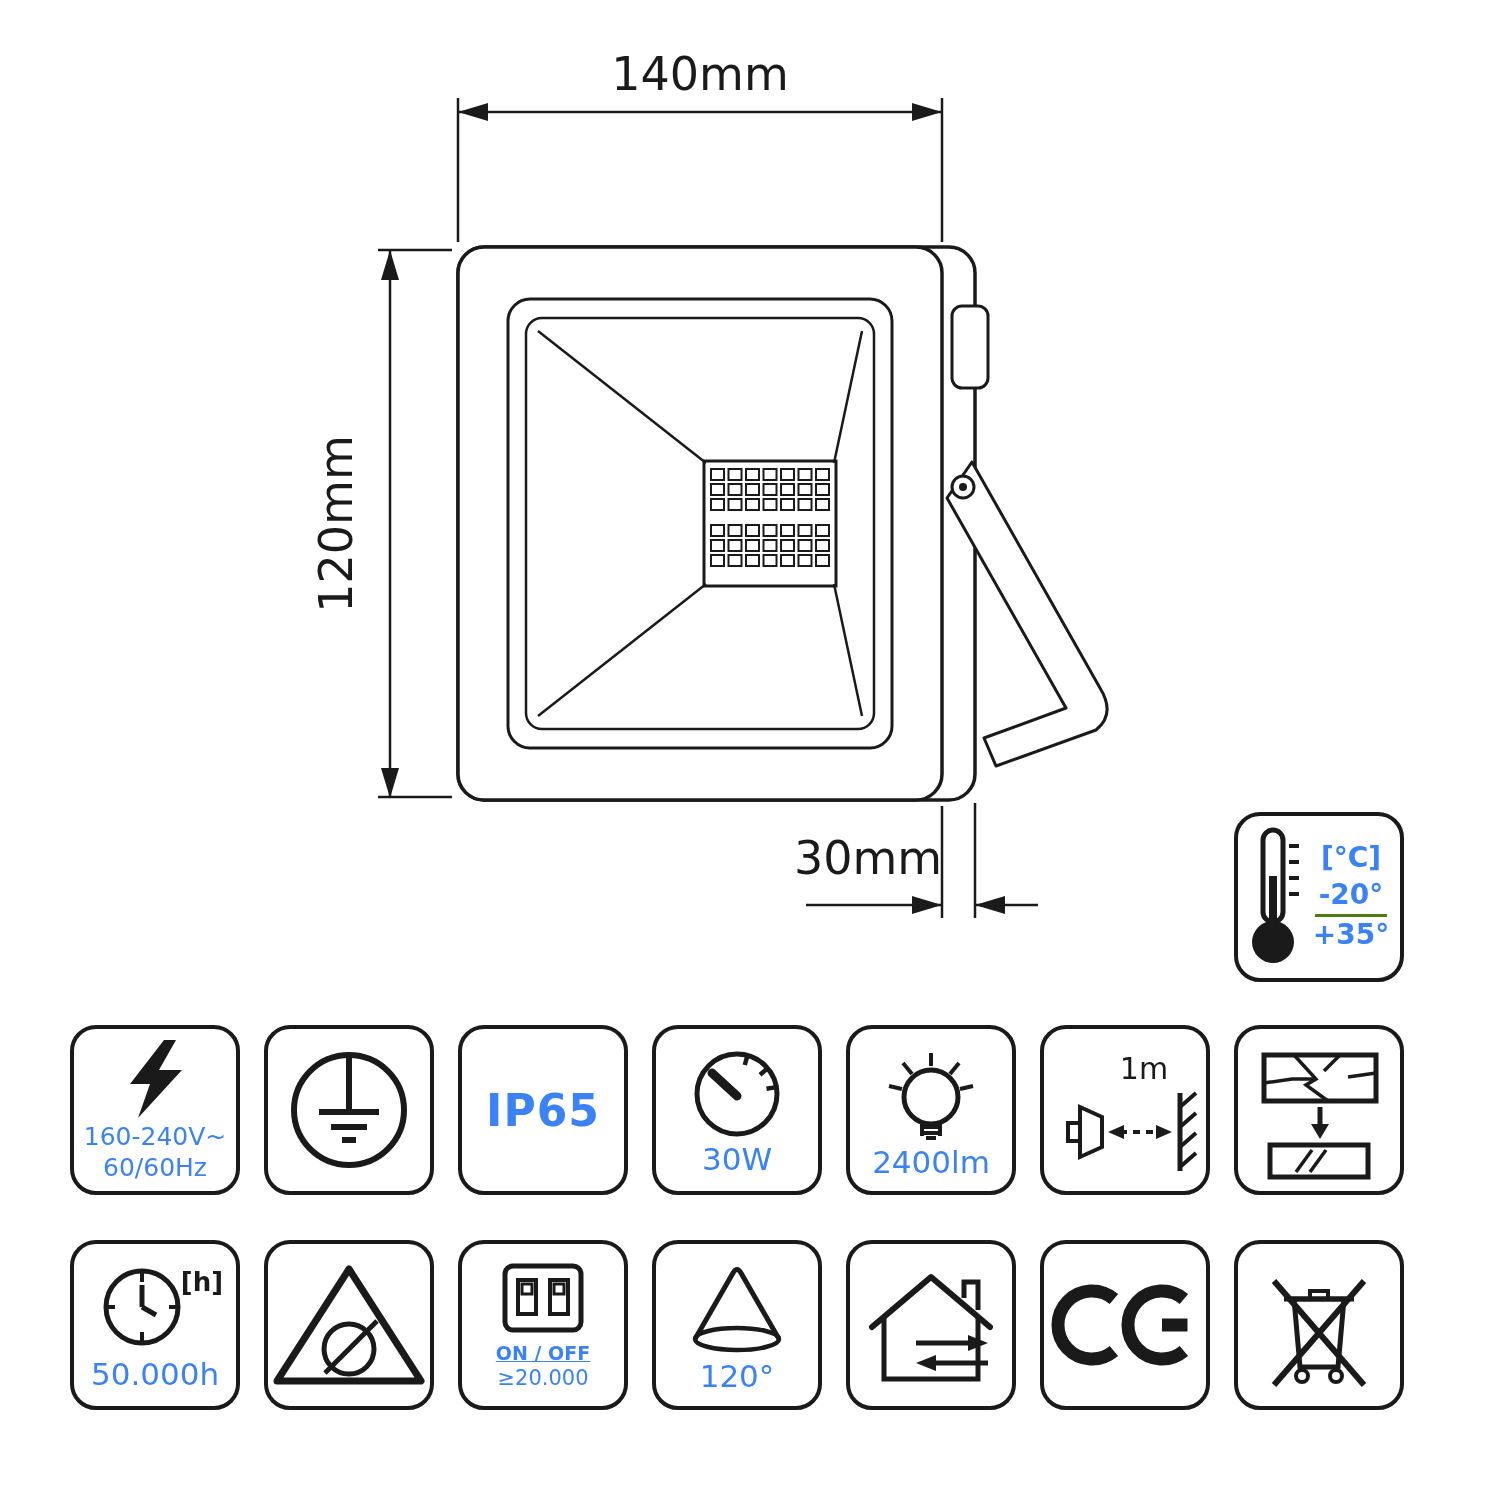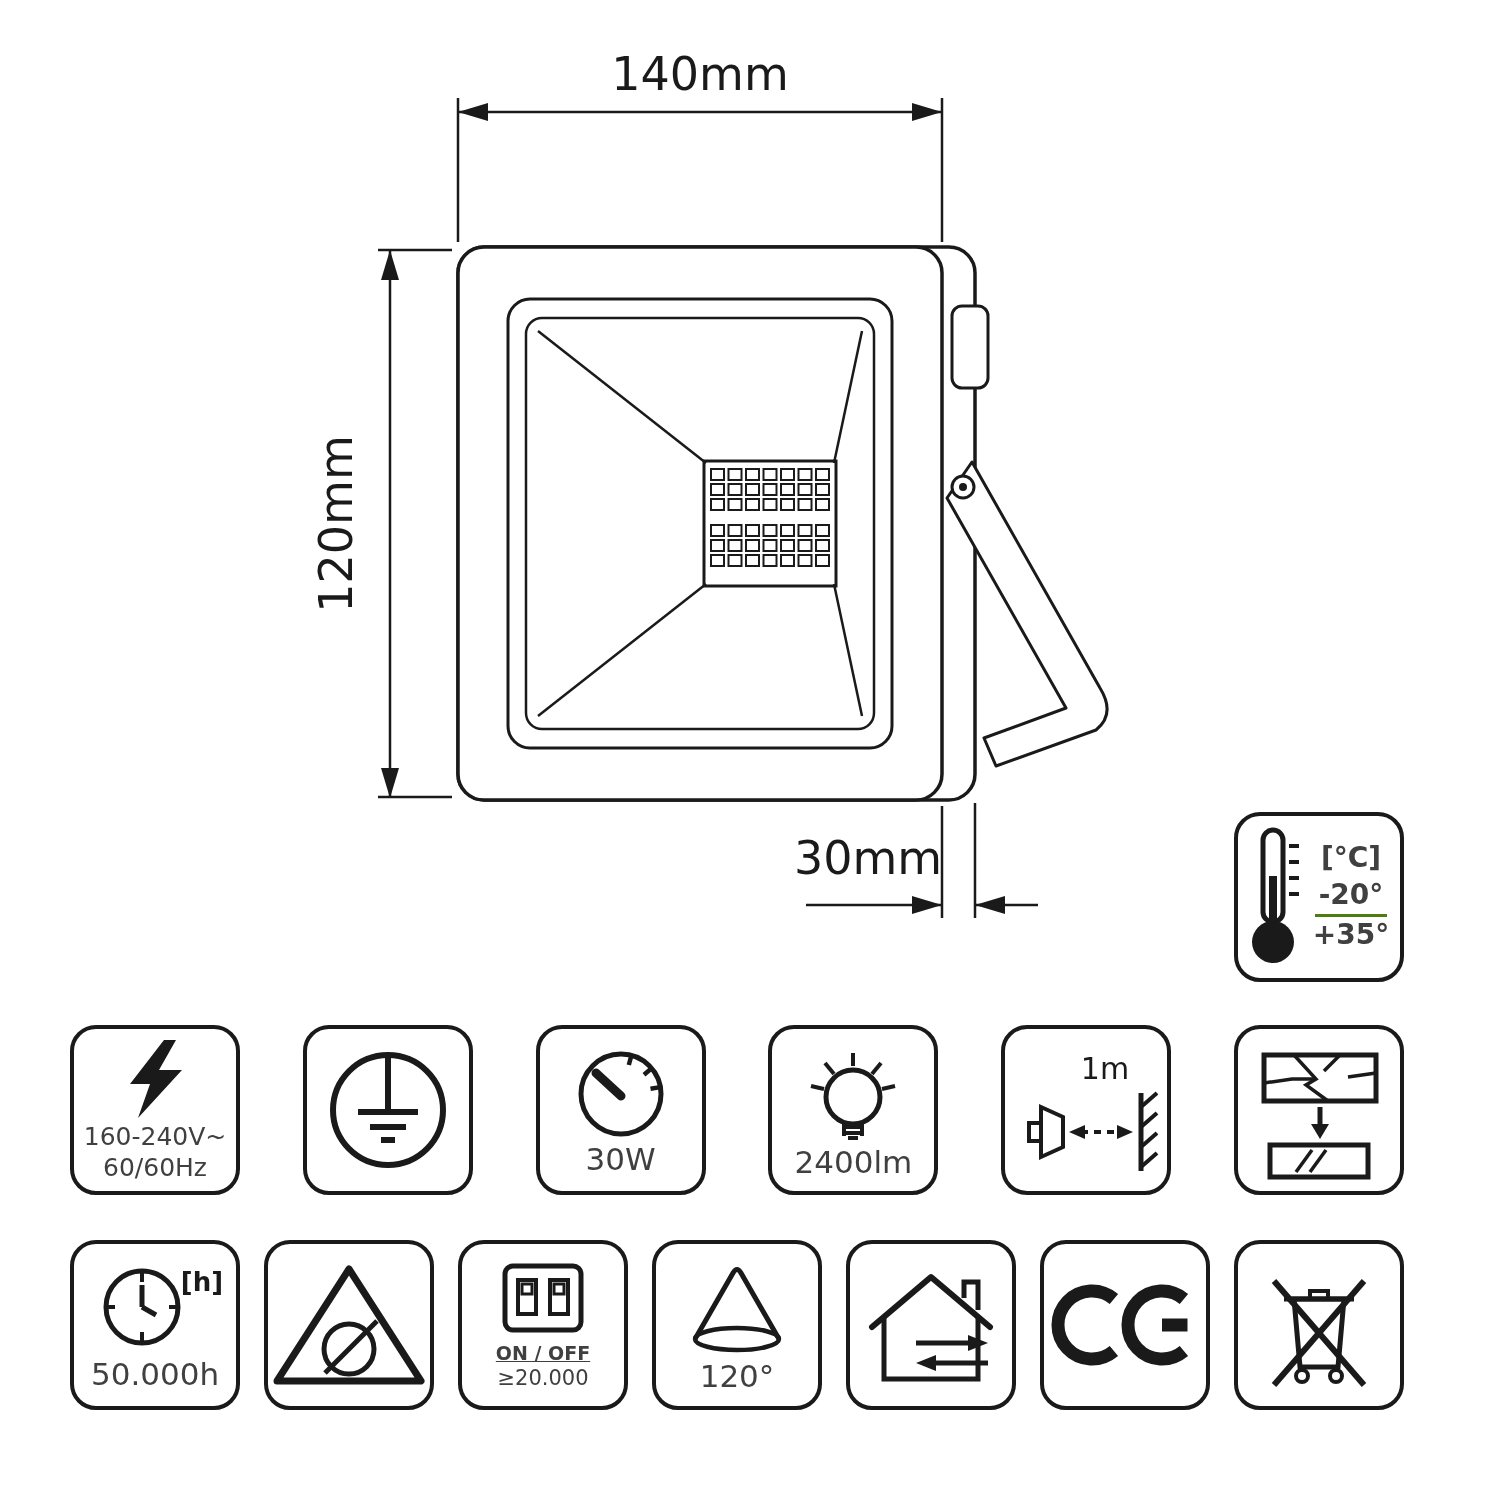--- a/index.html
+++ b/index.html
@@ -1,17 +1,17 @@
 <!DOCTYPE html>
 <html><head>
 <meta charset="utf-8">
 <style>
   html,body{margin:0;padding:0;background:#fff;}
   .stage{position:relative;width:1500px;height:1500px;background:#ffffff;
-         font-family:"DejaVu Sans","Liberation Sans",sans-serif;color:#404040;overflow:hidden;}
+         font-family:"DejaVu Sans","Liberation Sans",sans-serif;color:#3b82f6;overflow:hidden;}
   .drawing{position:absolute;top:0;left:0;}
   .dim{font-size:46px;fill:#1a1a1a;}
   .row{position:absolute;left:70px;width:1334px;display:flex;justify-content:space-between;}
   .box{width:170px;height:170px;box-sizing:border-box;border:4px solid #1a1a1a;border-radius:26px;
        background:#fff;display:flex;flex-direction:column;align-items:center;justify-content:center;gap:2px;}
   .lbl{font-size:31px;line-height:1.1;}
   .lbl-sm{font-size:25px;line-height:1.18;}
   .ip{font-size:44px;font-weight:bold;letter-spacing:1px;}
   .onoff{font-size:19px;font-weight:bold;margin-top:2px;text-decoration:underline;}
   .cyc{font-size:21px;}
@@ -159,20 +159,23 @@
         <g stroke="#1a1a1a" fill="none" stroke-width="6">
           <circle cx="75" cy="70" r="55"></circle>
           <line x1="75" y1="16" x2="75" y2="72"></line>
           <line x1="45" y1="72" x2="105" y2="72"></line>
           <line x1="57" y1="87" x2="93" y2="87"></line>
           <line x1="68" y1="100" x2="82" y2="100"></line>
         </g>
       </svg>
     </div>
 
+    <div class="box">
+      <div class="ip">IP65</div>
+    </div>
 
     <div class="box">
       <svg width="150" height="96" viewBox="0 0 150 96">
         <g stroke="#1a1a1a" fill="none">
           <circle cx="75" cy="50" r="40" stroke-width="5"></circle>
           <line x1="75" y1="52" x2="50" y2="29" stroke-width="9" stroke-linecap="round"></line>
           <line x1="85.4" y1="11.4" x2="82.8" y2="21" stroke-width="4.5"></line>
           <line x1="105.6" y1="24.3" x2="98" y2="30.7" stroke-width="4.5"></line>
           <line x1="114.4" y1="43.1" x2="104.5" y2="44.8" stroke-width="4.5"></line>
         </g>

